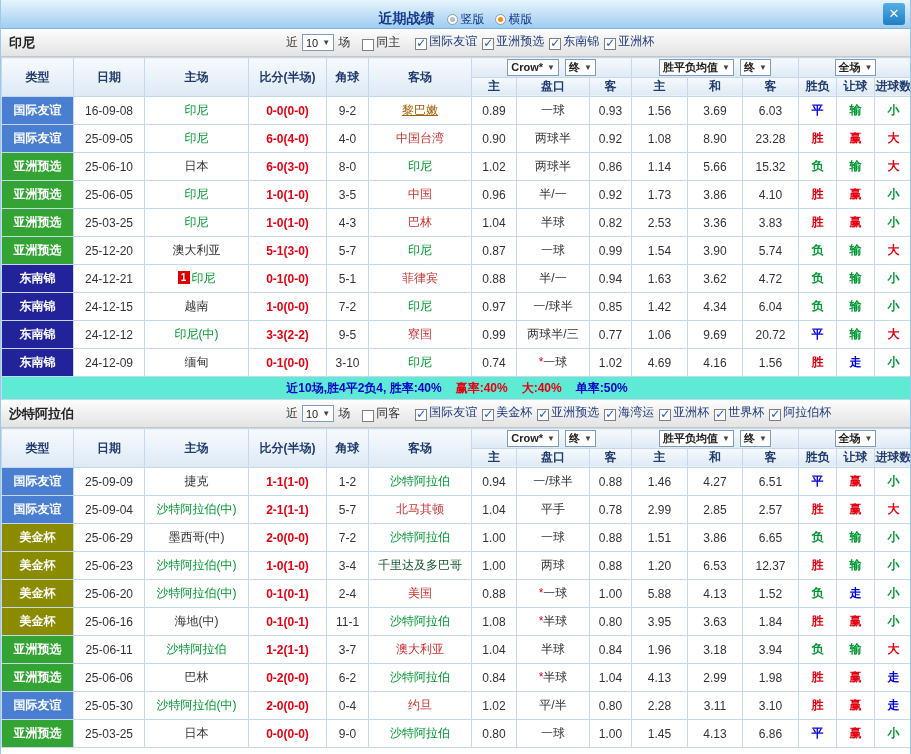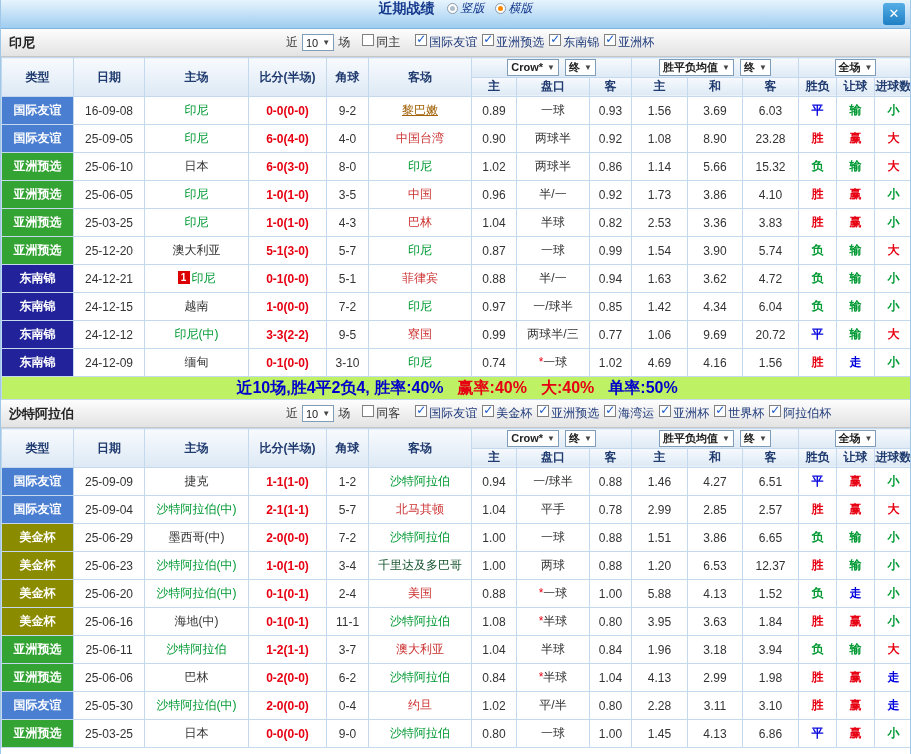--- a/index.html
+++ b/index.html
@@ -1,50 +1,50 @@
 <!DOCTYPE html>
 <html><head>
 <meta charset="utf-8">
 <style>
   html,body { margin:0; padding:0; background:#fff; font-family:"Liberation Sans","DejaVu Sans",sans-serif; }
   .window { width:911px; height:754px; overflow:hidden; background:#fff; position:relative; border-left:1px solid #9ec7e8; border-right:1px solid #9ec7e8; box-sizing:border-box; }
 
   
-  .titlebar { height:28px; background:linear-gradient(#e7f4fd,#9fcdf0); border-bottom:1px solid #7fb2dd; display:flex; align-items:flex-start; justify-content:center; position:relative; }
+  .titlebar { height:28px; background:linear-gradient(#e7f4fd,#9fcdf0); border-bottom:1px solid #7fb2dd; display:flex; align-items:flex-end; justify-content:center; position:relative; }
   .title { color:#14388c; font-weight:bold; font-size:14px; }
-  .radio-group { display:flex; align-items:center; margin-left:12px; gap:10px; font-size:12px; color:#14388c;font-style:italic; }
+  .radio-group { display:flex; align-items:center; margin-left:12px; gap:10px; font-size:12px; color:#14388c; }
   .radio-opt { display:inline-flex; align-items:center; gap:3px; cursor:pointer; }
   .radio { width:11px; height:11px; border-radius:50%; background:#fff; border:1px solid #8899aa; display:inline-block; position:relative; box-sizing:border-box; }
   .radio.unsel::after { content:""; position:absolute; inset:2px; border-radius:50%; background:#aebecb; }
   .radio.sel::after { content:""; position:absolute; inset:2px; border-radius:50%; background:#ff8800; }
   .close-btn { position:absolute; right:5px; top:3px; width:22px; height:22px; background:linear-gradient(#56aee6,#1e7fc4); color:#fff; font-weight:bold; text-align:center; line-height:22px; border-radius:3px; cursor:pointer; font-size:13px; }
 
   
   .section-bar { height:27px; background:linear-gradient(#fdfdfd,#e3e3e3); border-bottom:1px solid #c6c6c6; position:relative; display:flex; align-items:center; }
   .team-name { font-weight:bold; font-size:13px; color:#222; padding-left:8px; }
   .filters { position:absolute; left:285px; display:flex; align-items:center; gap:4px; font-size:12px; color:#333; white-space:nowrap; }
   .mini-select { border:1px solid #7f9db9; background:#fff; font-size:11px; padding:0 3px; height:17px; display:inline-flex; align-items:center; gap:4px; cursor:pointer; color:#222; box-sizing:border-box; }
   .mini-select .arrow { font-size:8px; color:#444; }
   .checkbox { width:12px; height:12px; border:1px solid #808080; background:#fff; display:inline-block; position:relative; box-sizing:border-box; }
   .checkbox.checked::after { content:"✓"; position:absolute; color:#1556c8; font-size:12px; font-weight:bold; top:-3px; left:0px; }
-  .comp { display:inline-flex; align-items:flex-start; gap:2px; margin-right:5px; cursor:pointer; }
+  .comp { display:inline-flex; align-items:flex-end; gap:2px; margin-right:5px; cursor:pointer; }
   .comp-label { color:#1f3a7a; }
   .plain-label { color:#333; }
 
   
   table { border-collapse:collapse; table-layout:fixed; width:911px; font-size:12px; }
   th,td { border:1px solid #c5d9ee; text-align:center; padding:0; overflow:hidden; white-space:nowrap; }
   thead th { background:linear-gradient(#f7fafd,#dde9f5); color:#1f3a6e; font-weight:bold; height:18px; font-size:12px; }
   thead th.big { height:38px; }
   thead th .selwrap { display:flex; align-items:center; justify-content:center; gap:6px; }
   tbody td { height:27px; color:#333; background:#fff; }
   td.type-cell { color:#fff; font-weight:bold; }
   td.score { color:#e60012; font-weight:bold; }
   td.res { font-weight:bold; }
-  td.summary { height:22px; background:#bef264; font-weight:bold; font-size:16px; }
+  td.summary { height:22px; background:#5eead4; font-weight:bold; font-size:12px; }
   .badge { display:inline-block; background:#dd0000; color:#fff; font-size:10px; line-height:13px; min-width:10px; padding:0 1px; margin-right:2px; font-weight:bold; vertical-align:1px; }
 </style>
 </head>
 <body>
 
 <div class="window">
 
   <div class="titlebar">
     <span class="title">近期战绩</span>
     <span class="radio-group">

